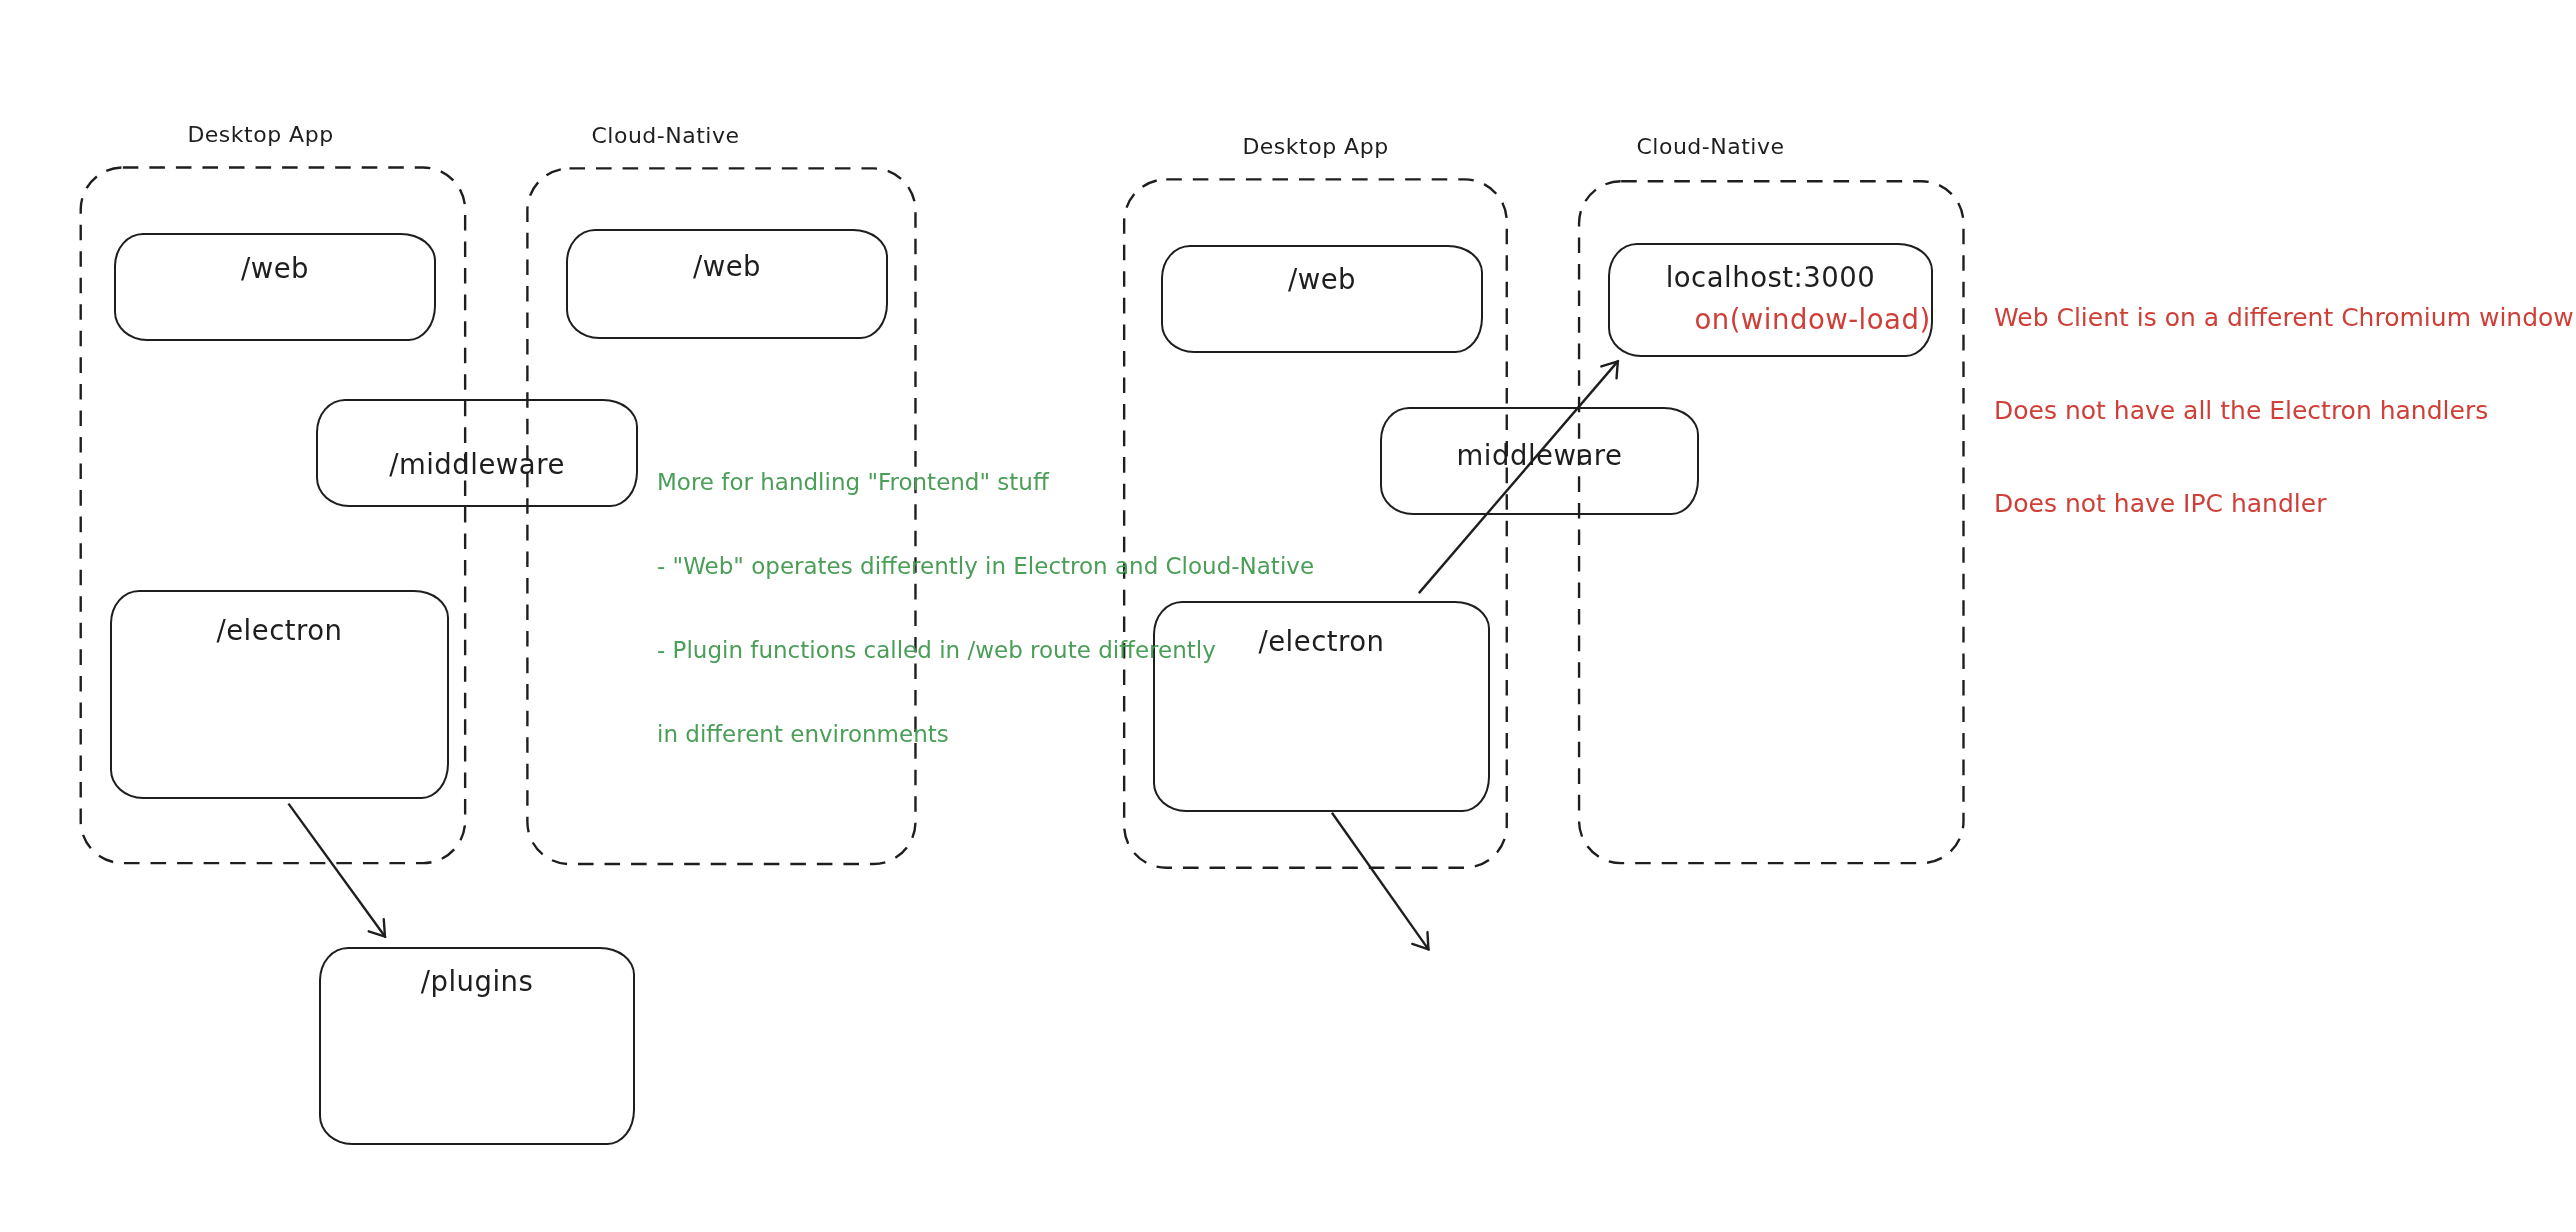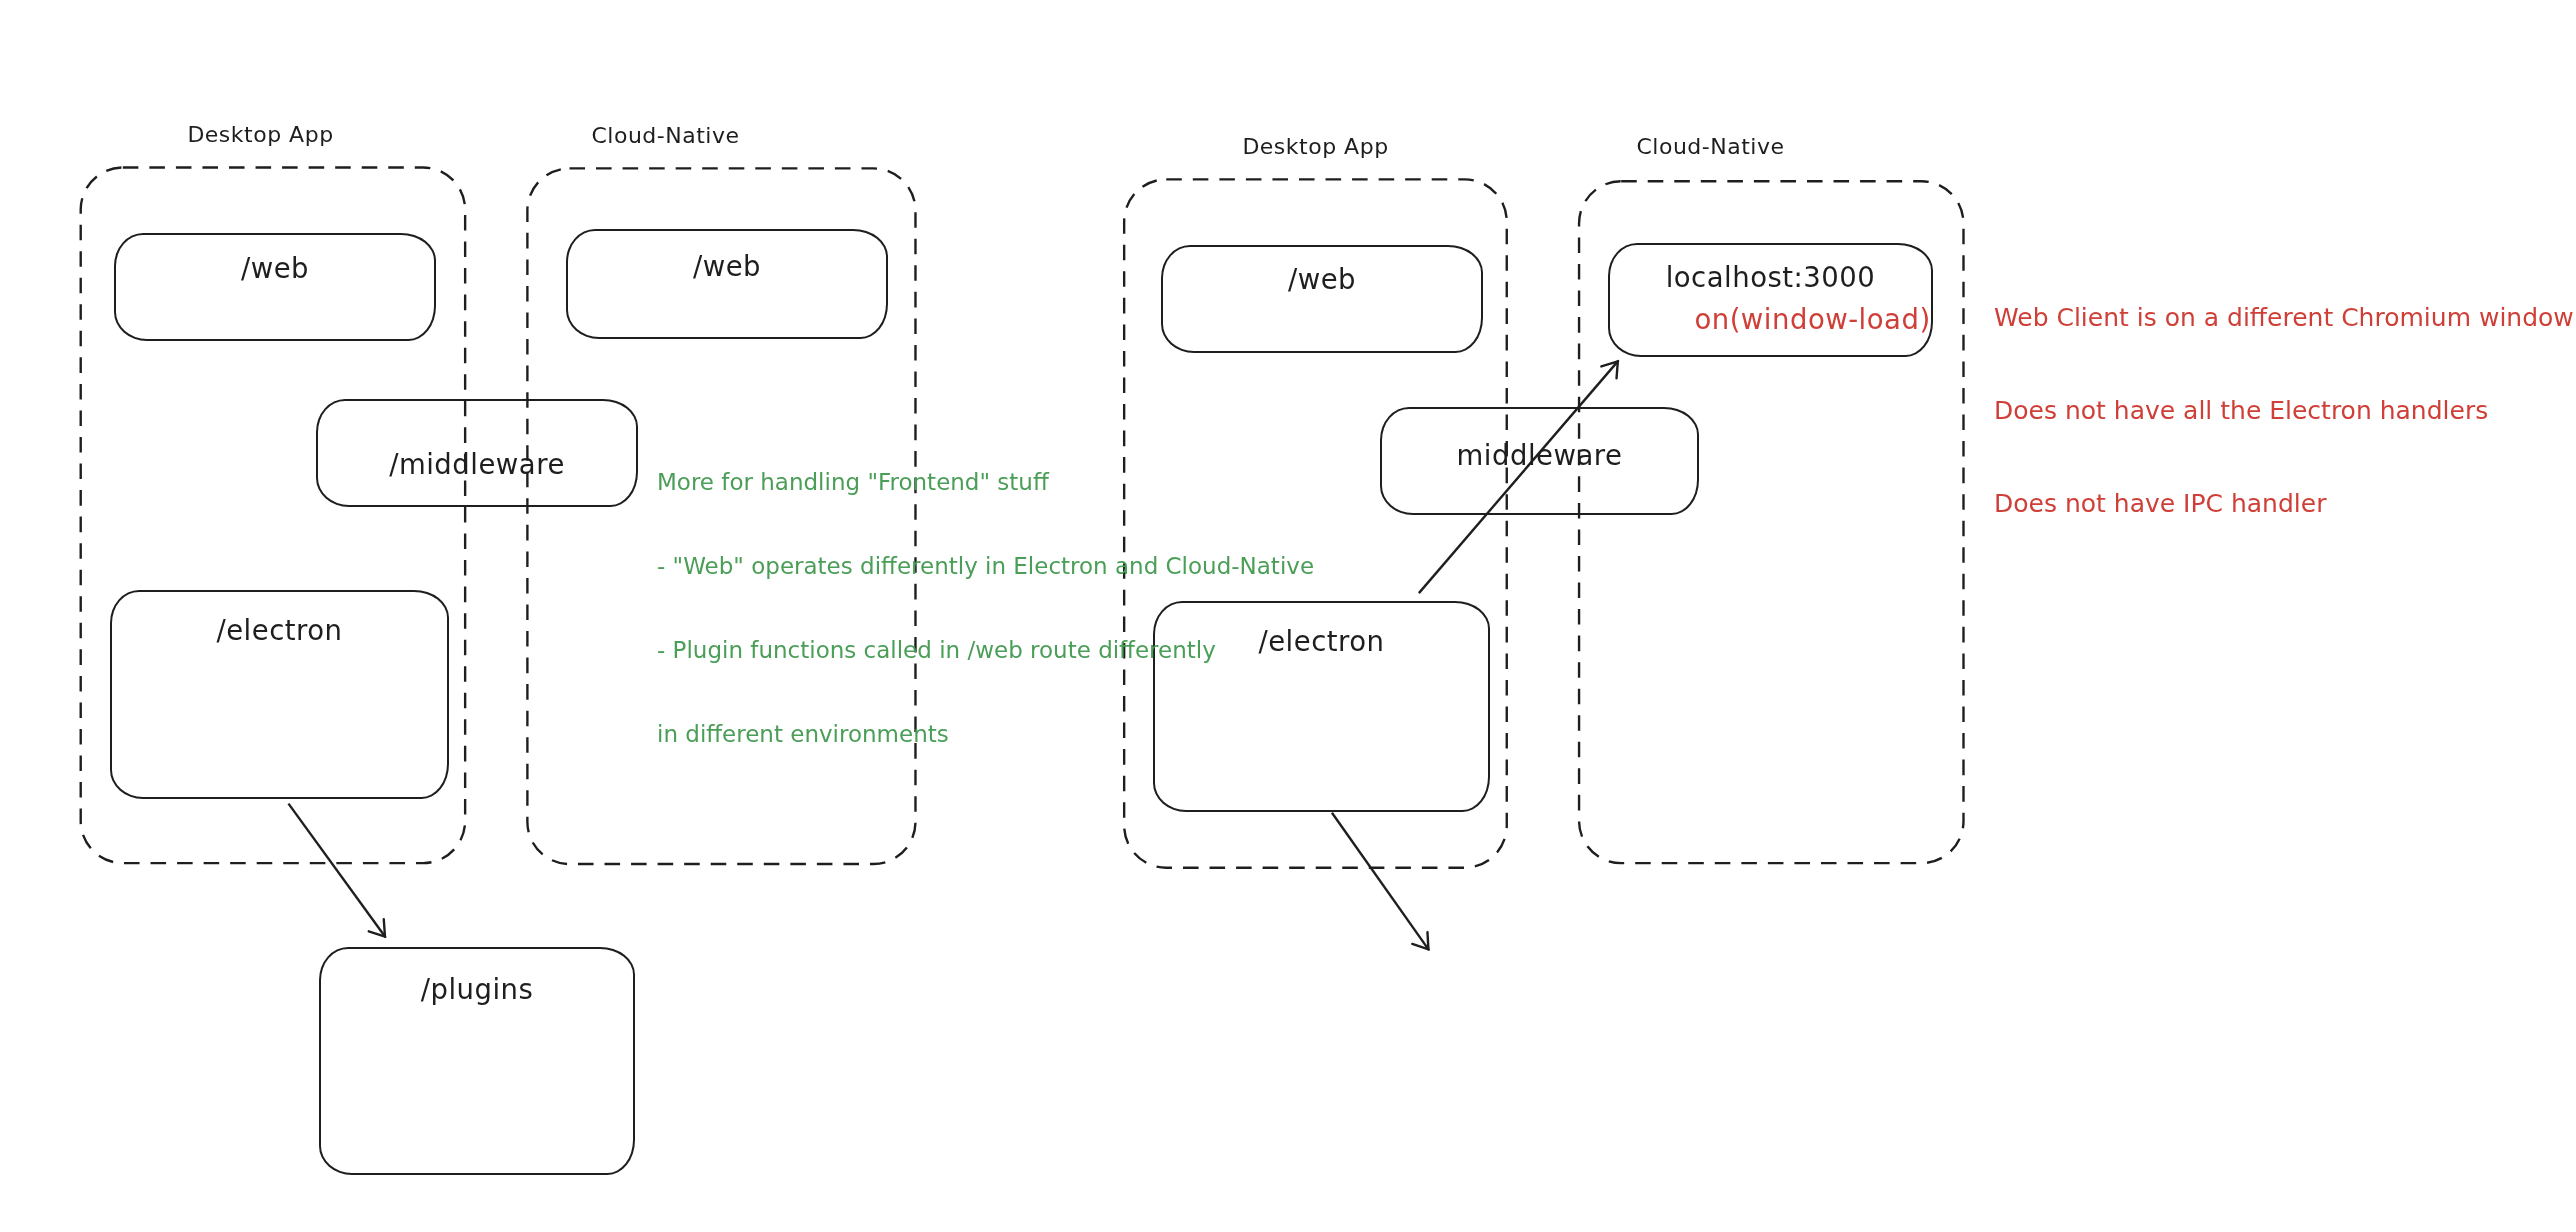--- a/index.html
+++ b/index.html
@@ -115,21 +115,21 @@
 
   <div class="node" style="left:316px; top:399px; width:322px; height:108px; padding-top:47px;">
     <span class="label">/middleware</span>
   </div>
 
   <div class="node" style="left:110px; top:590px; width:339px; height:209px; padding-top:22px;">
     <span class="label">/electron</span>
   </div>
 
 
-  <div class="node" style="left:319px; top:947px; width:316px; height:228px; padding-top:24px;">
+  <div class="node" style="left:319px; top:947px; width:316px; height:198px; padding-top:16px;">
     <span class="label">/plugins</span>
   </div>
 
   <div class="annotation green" style="left:657px; top:412px;">
     <div>More for handling "Frontend" stuff</div>
     <div>- "Web" operates differently in Electron and Cloud-Native</div>
     <div>- Plugin functions called in /web route differently</div>
     <div>in different environments</div>
   </div>
 

